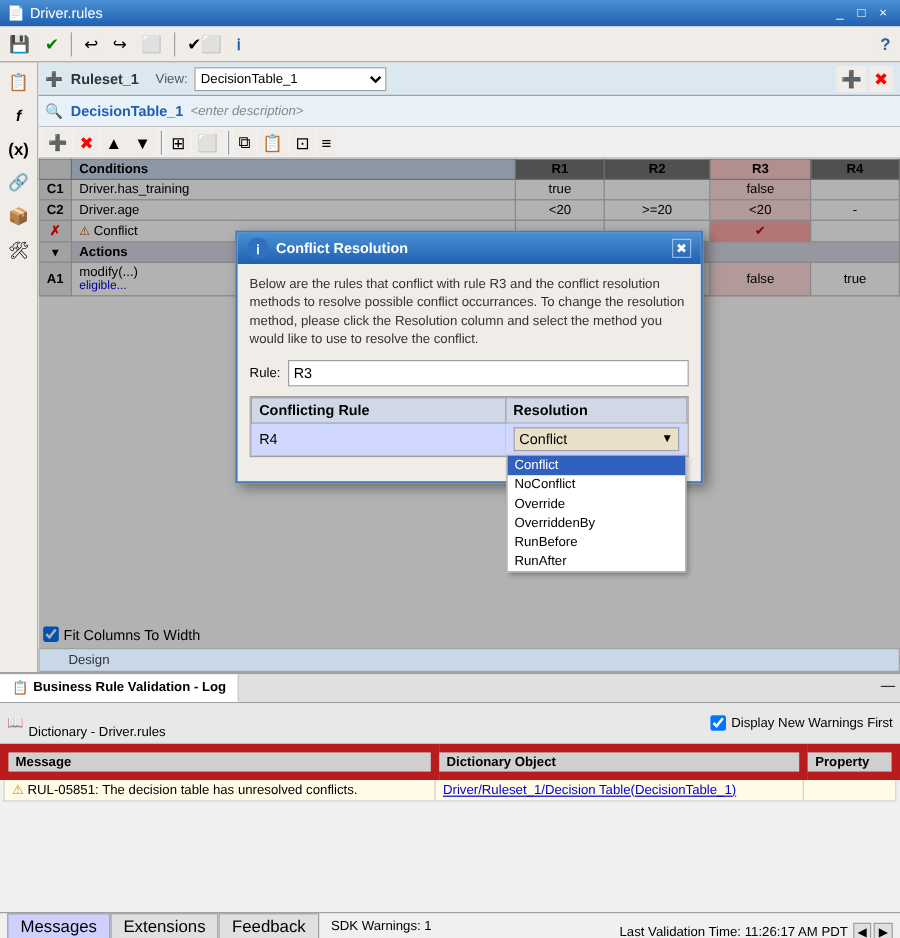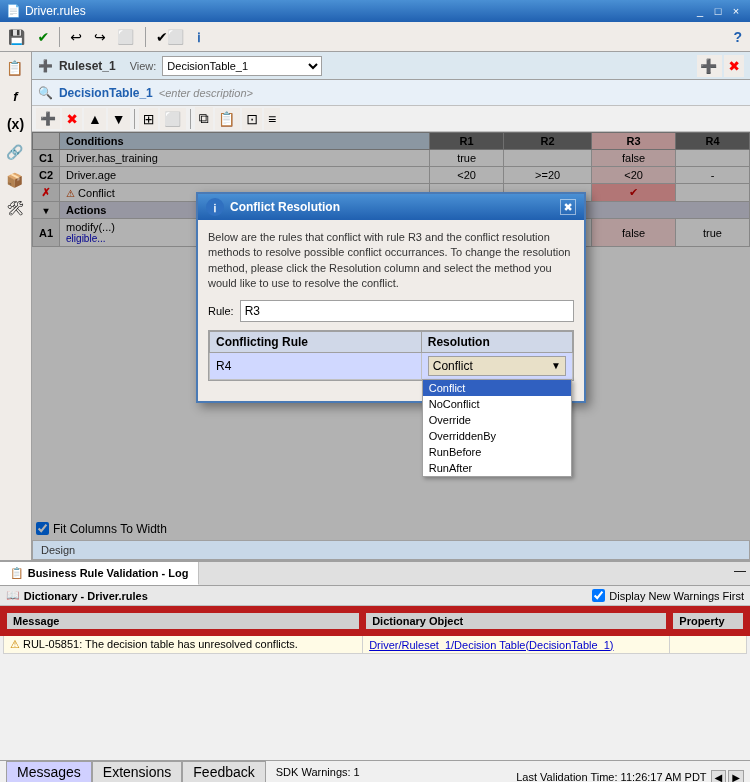--- a/index.html
+++ b/index.html
@@ -69,21 +69,21 @@
     
     .status-bar { height: 22px; background: #f0f0f0; border-top: 1px solid #a0a0a0; display: flex; align-items: center; padding: 0 6px; font-size: 11px; }
     .status-tabs { display: flex; gap: 0; }
     .status-tab { padding: 2px 10px; border: 1px solid #a0a0a0; cursor: pointer; background: #e0e0e0; font-size: 14px; }
     .status-tab.active { background: #d0d0ff; border-bottom: none; }
     .status-right { margin-left: auto; display: flex; align-items: center; gap: 4px; margin-top: 11px; }
     .status-arrows { display: flex; gap: 2px; }
     .arrow-btn { border: 1px solid #a0a0a0; background: #e0e0e0; cursor: pointer; font-size: 10px; padding: 1px 3px; }
 
     
-    .design-label { background: #c8d8e8; border: 1px solid #a0a0a0; padding: 2px 8px; font-size: 11px; color: #333; height: 20px; display: flex; align-items: center; }
+    .design-label { background: #c8d8e8; border: 1px solid #a0a0a0; padding: 2px 24px; font-size: 11px; color: #333; height: 20px; display: flex; align-items: center; }
 
     
     .overlay { position: absolute; top: 0; left: 0; width: 100%; height: 100%; background: rgba(0,0,0,0.3); z-index: 100; display: flex; align-items: flex-start; justify-content: center; padding-top: 60px; }
     .dialog { background: #f0ece8; border: 2px solid #4a7ab5; box-shadow: 4px 4px 10px rgba(0,0,0,0.4); width: 390px; }
     .dialog-title { background: linear-gradient(to bottom, #4a90d4, #2060b0); color: white; padding: 4px 8px; display: flex; align-items: center; justify-content: space-between; font-size: 12px; font-weight: bold; }
     .dialog-close { background: none; border: 1px solid rgba(255,255,255,0.5); color: white; cursor: pointer; font-size: 11px; width: 16px; height: 16px; display: flex; align-items: center; justify-content: center; }
     .dialog-body { padding: 10px; }
     .dialog-desc { font-size: 11px; color: #333; line-height: 1.4; margin-bottom: 8px; }
     .dialog-rule-row { display: flex; align-items: center; gap: 6px; margin-bottom: 8px; }
     .dialog-rule-label { font-size: 11px; font-weight: normal; }
@@ -329,21 +329,21 @@
     <div class="bottom-tabs">
       <div class="bottom-tab active">
         <span>📋</span>
         <span>Business Rule Validation - Log</span>
       </div>
       <div style="margin-left:auto; padding: 2px 4px;">—</div>
     </div>
 
     <div class="log-header">
       <span>📖</span>
-      <span style="margin-left:4px;font-weight:bold;">Dictionary - Driver.rules</span>
+      <span style="margin-left:4px;font-weight:normal;margin-top:15px;">Dictionary - Driver.rules</span>
       <div class="log-checkbox">
         <input type="checkbox" checked="" style="">
         <label>Display New Warnings First</label>
       </div>
     </div>
 
     <div style="overflow:auto; flex:1;">
       <table class="log-table">
         <thead>
           <tr>

